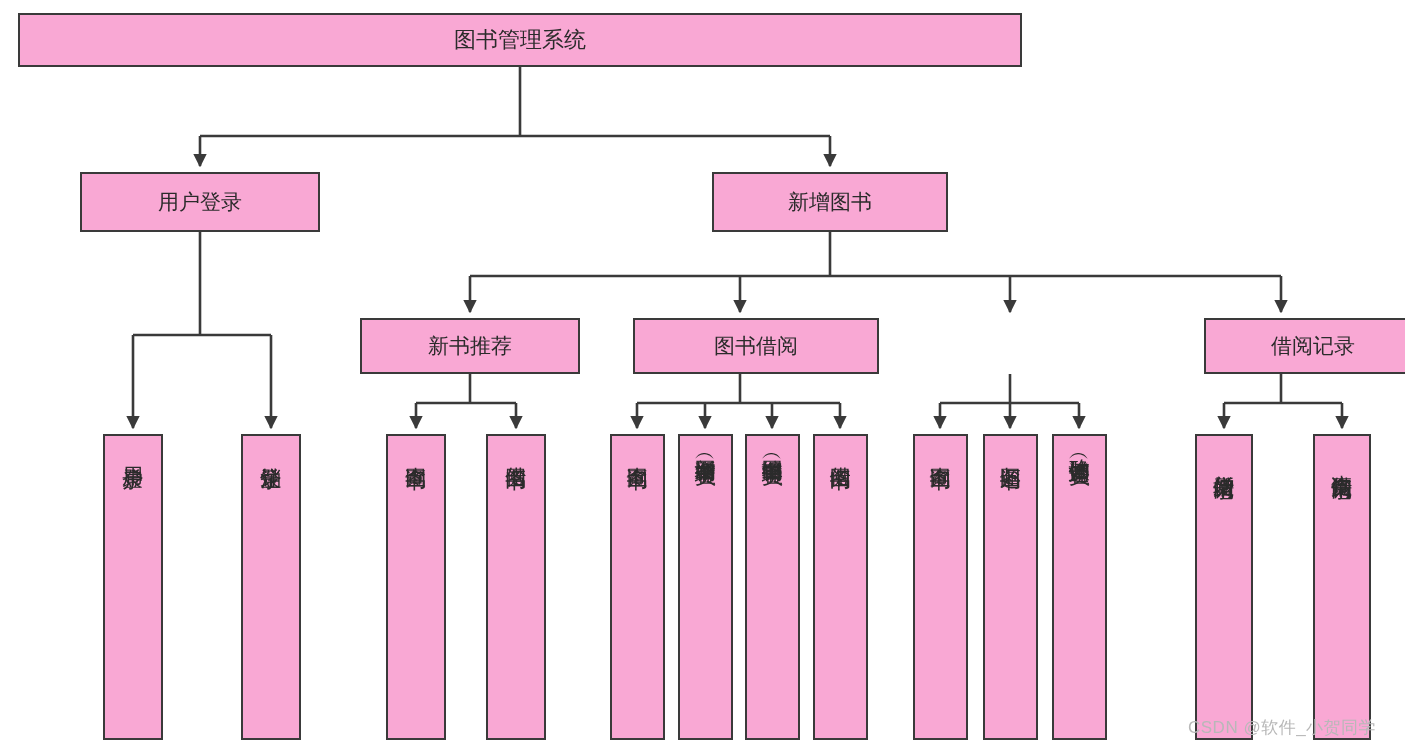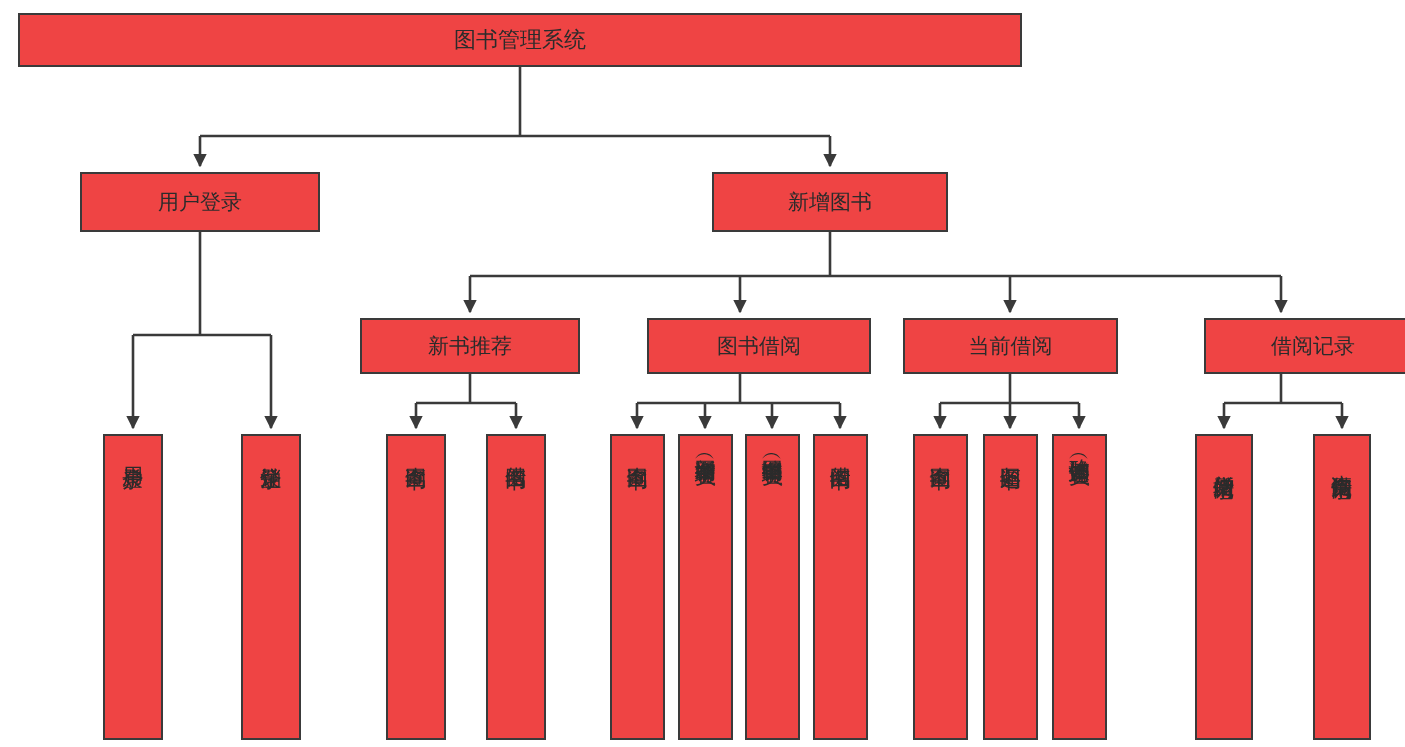--- a/index.html
+++ b/index.html
@@ -9,21 +9,21 @@
     font-family:"Liberation Sans","DejaVu Sans",sans-serif;
     overflow:hidden;
     position:relative;
   }
   #canvas{position:absolute;left:0;top:0;width:1405px;height:747px;}
   #svg-links{position:absolute;left:0;top:0;width:1405px;height:747px;pointer-events:none;}
 
   .node{
     position:absolute;
     box-sizing:border-box;
-    background:#ef4444;
+    background:#f9a8d4;
     border:2.5px solid #3a3a3a;
     display:flex;
     align-items:center;
     justify-content:center;
     color:#2b2b2b;
   }
   .node.root{font-size:22px;}
   .node.lvl2{font-size:21px;}
   .node.lvl3{font-size:21px;}
 
@@ -114,25 +114,22 @@
   <div class="node lvl2" style="left:80px;top:172px;width:240px;height:60px;">
     <span>用户登录</span>
   </div>
   <div class="node lvl2" style="left:712px;top:172px;width:236px;height:60px;">
     <span>新增图书</span>
   </div>
 
   <div class="node lvl3" style="left:360px;top:318px;width:220px;height:56px;">
     <span>新书推荐</span>
   </div>
-  <div class="node lvl3" style="left:647px;top:318px;width:224px;height:56px;">
+  <div class="node lvl3" style="left:633px;top:318px;width:246px;height:56px;">
     <span>图书借阅</span>
-  </div>
-  <div class="node lvl3" style="left:903px;top:318px;width:215px;height:56px;">
-    <span>当前借阅</span>
   </div>
   <div class="node lvl3" style="left:1172px;top:318px;width:218px;height:56px;margin-left:32px;">
     <span>借阅记录</span>
   </div>
 
   <div class="node leaf" style="left:103px;top:434px;width:60px;height:306px;">
     <span class="leaf-text">用户登录</span>
   </div>
   <div class="node leaf" style="left:241px;top:434px;width:60px;height:306px;">
     <span class="leaf-text">注销登录</span>
@@ -164,13 +161,14 @@
   <div class="node leaf" style="left:1052px;top:434px;width:55px;height:306px;padding-top:6px;">
     <span class="leaf-text">确认归还（管理员）</span>
   </div>
   <div class="node leaf" style="left:1195px;top:434px;width:58px;height:306px;padding-top:22px;">
     <span class="leaf-text">新增借阅记录</span>
   </div>
   <div class="node leaf" style="left:1313px;top:434px;width:58px;height:306px;padding-top:22px;">
     <span class="leaf-text">查询借阅记录</span>
   </div>
 
+  <div id="watermark">CSDN @软件_小贺同学</div>
 </div>
 
 </body></html>

